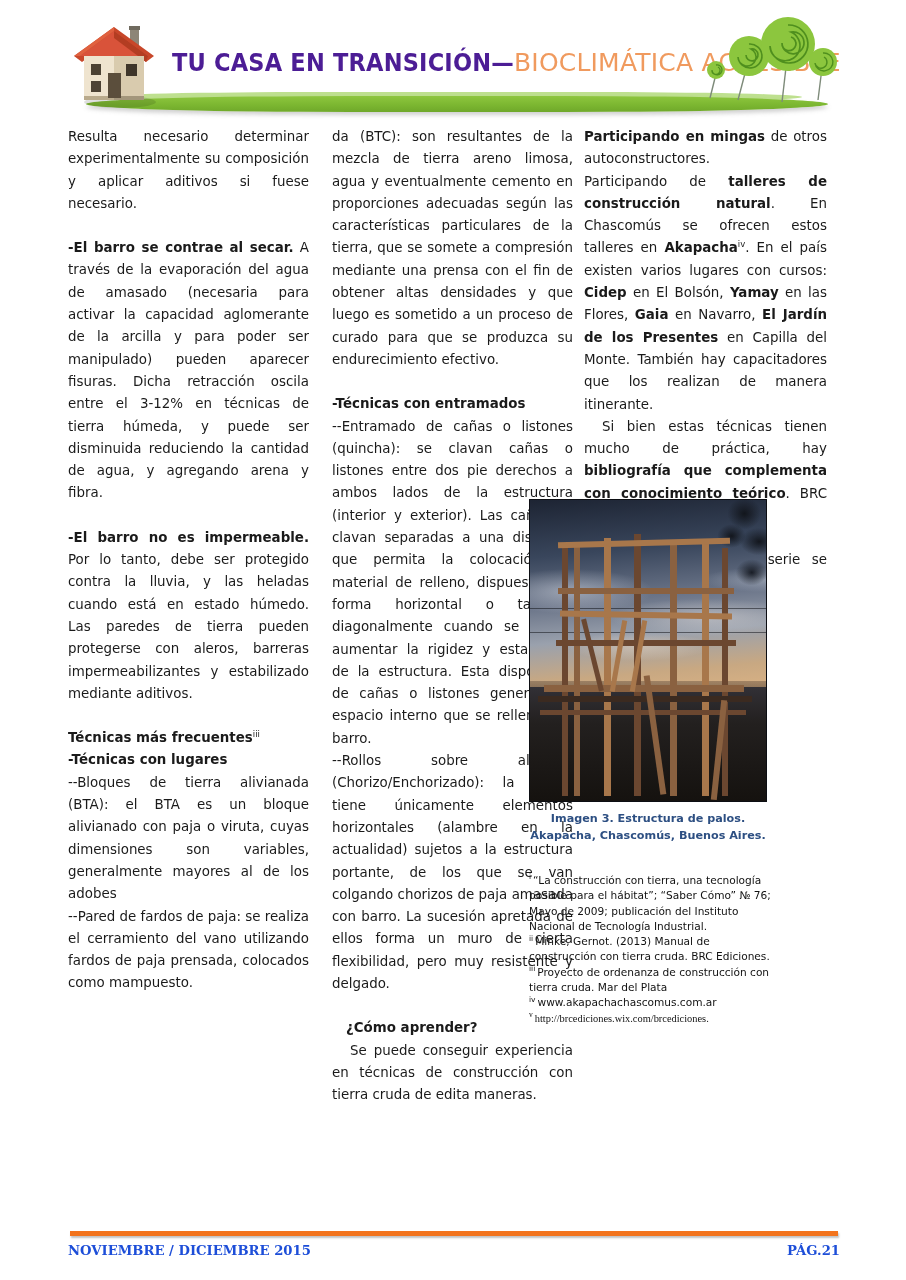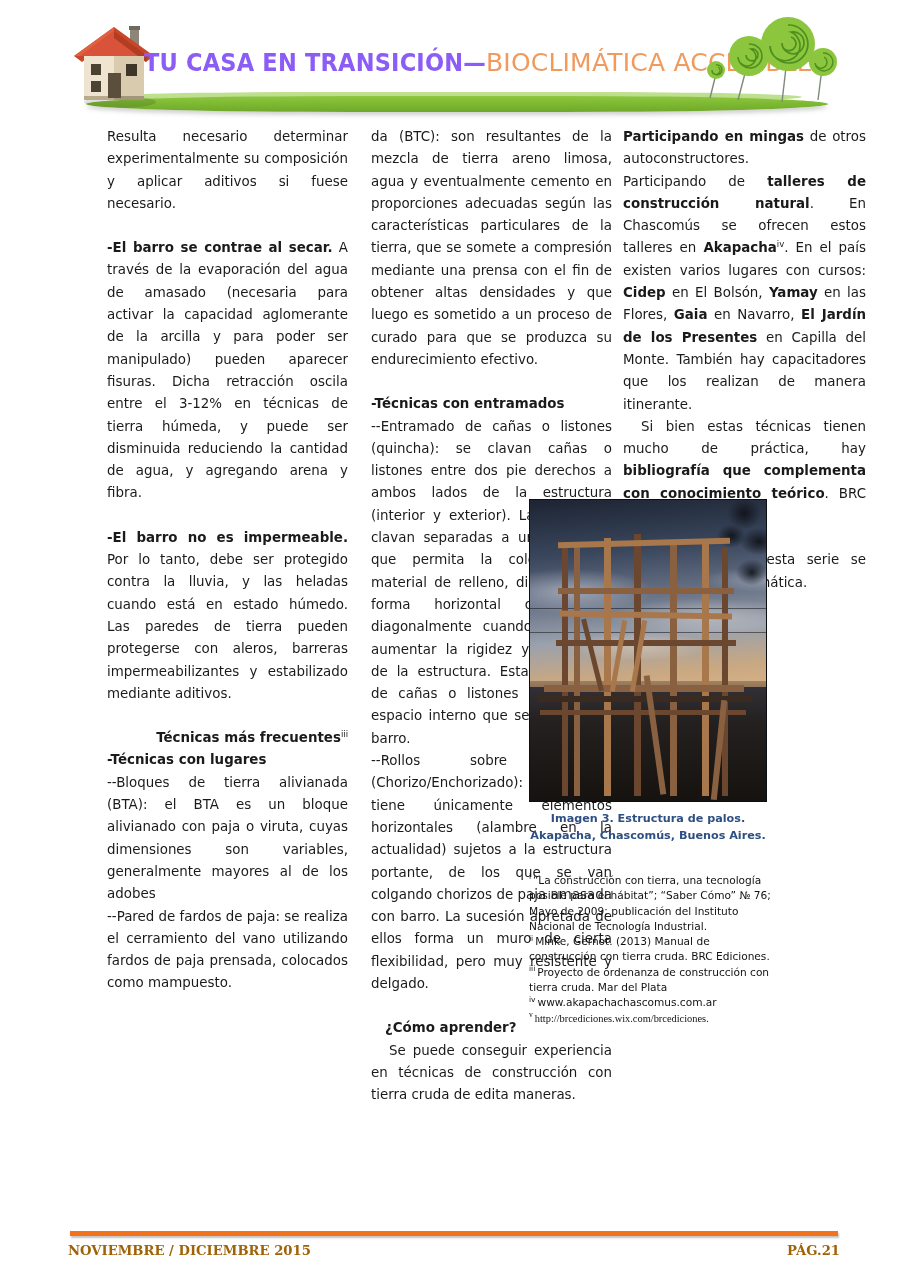--- a/index.html
+++ b/index.html
@@ -56,23 +56,24 @@
   .title-text {
     position: absolute;
     left: 82px;
     top: 36px;
     white-space: nowrap;
     font-family: "DejaVu Sans", sans-serif;
     font-size: 25px;
     letter-spacing: .2px;
   }
   .title-strong {
-    color: #8b5cf6;
+    color: #4c1d95;
     font-weight: 700;
     font-stretch: condensed;
+    padding-left: 28px;
   }
   .title-light {
     color: #f09a5e;
     font-weight: 400;
   }
 
   .trees-wrap { position:absolute; right:-4px; top:0; width:180px; height:96px; }
 
   
   #columns {
@@ -84,32 +85,31 @@
   }
   .col {
     position: absolute;
     top: 0;
     width: 241px;
     font-size: 13.4px;
     line-height: 22.3px;
     text-align: justify;
     text-justify: inter-word;
     hyphens: none;
-    margin-left: 39px;
   }
   #col1 { left: 0px; }
   #col2 { left: 264px; }
   #col3 { left: 516px; width: 243px; }
 
   .col p {
     margin: 0 0 0 0;
   }
   .gap { height: 22px; }
   b, strong { font-weight: 700; }
-  .center { text-align: right; }
+  .center { text-align: left; }
   .indent { text-indent: 18px; }
   .noj { text-align: left; }
   sup {
     font-size: 8.5px;
     vertical-align: super;
     line-height: 0;
   }
 
   
   #photo-block {
@@ -199,21 +199,21 @@
     position: absolute;
     left: 68px;
     top: 1243px;
     width: 772px;
     display: flex;
     justify-content: space-between;
     align-items: baseline;
     font-family: "DejaVu Serif", serif;
     font-weight: 700;
     font-size: 13.2px;
-    color: #a16207;
+    color: #1d4ed8;
   }
 </style>
 </head>
 <body>
 
 <div id="masthead">
   <div id="mast-inner">
 
     <div class="ground2"></div>
     <div class="ground"></div>

